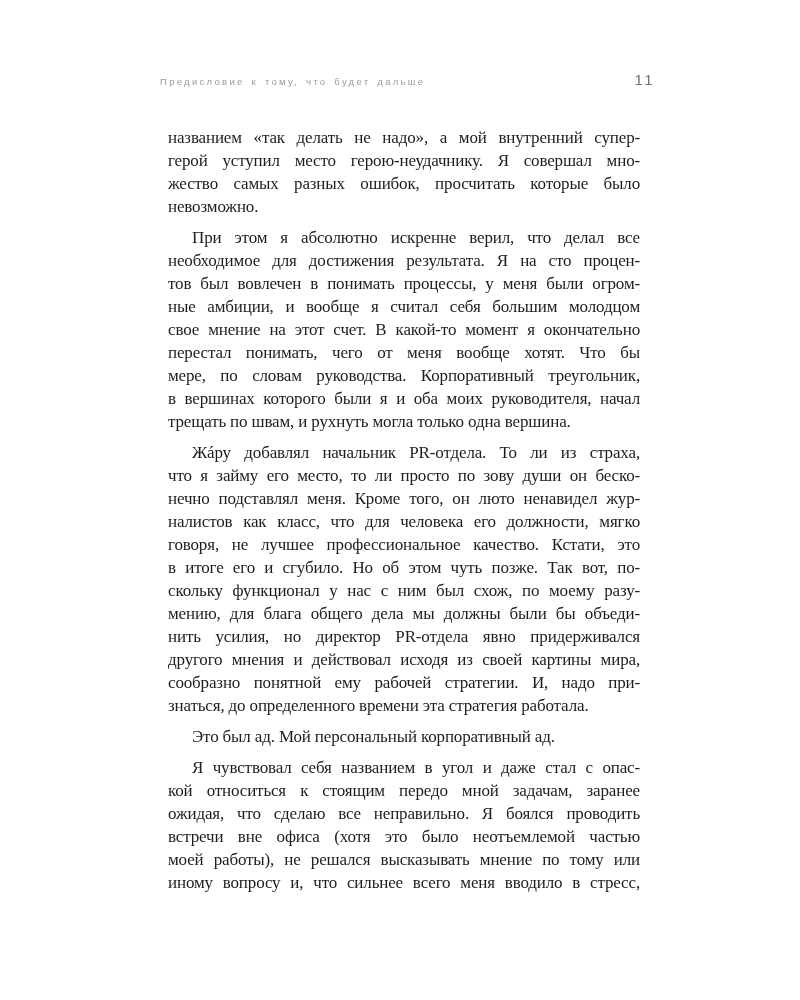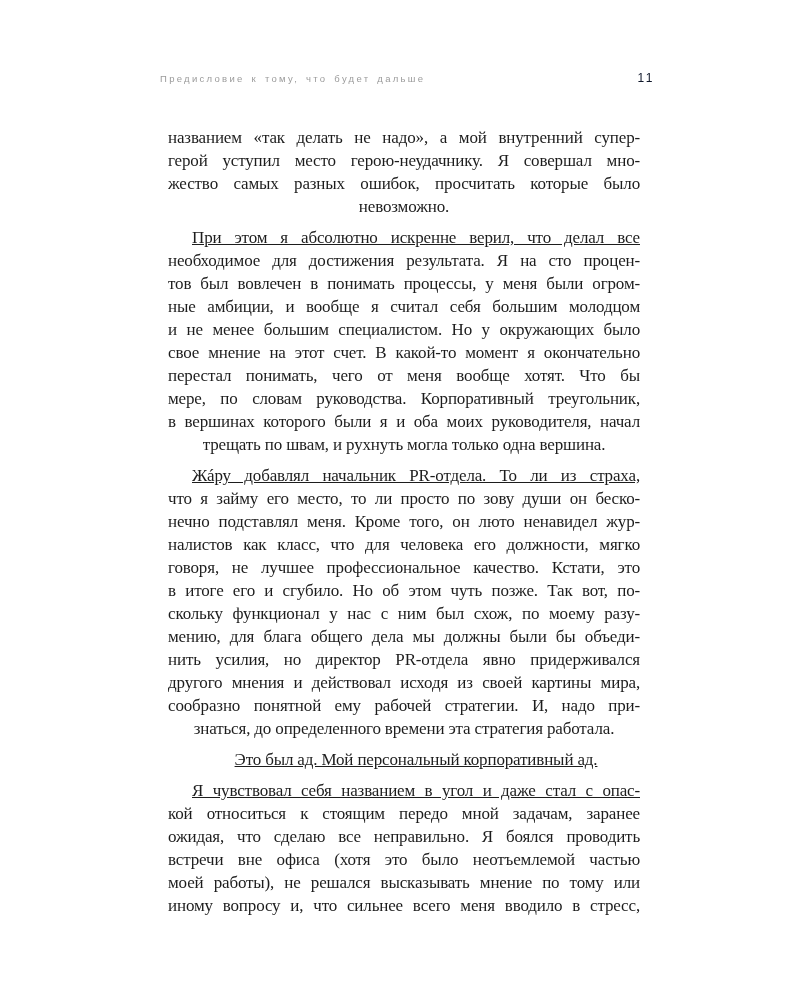--- a/index.html
+++ b/index.html
@@ -28,52 +28,51 @@
   .chapter-title {
     font-family: "Liberation Sans", "DejaVu Sans", sans-serif;
     font-size: 9.5px;
     letter-spacing: 2.3px;
     word-spacing: 2px;
     color: #9b9b9b;
     white-space: nowrap;
   }
   .page-number {
     font-family: "Liberation Sans", "DejaVu Sans", sans-serif;
-    font-size: 12px;
+    font-size: 15px;
     letter-spacing: 2.5px;
-    color: #0f172a;
+    color: #737373;
     white-space: nowrap;
   }
   .text-block {
     position: absolute;
     top: 118px;
     left: 160px;
     width: 488px;
     color: #1d1d1d;
     font-size: 17px;
     letter-spacing: -0.15px;
   }
   .paragraph {
     margin: 8px;
     padding: 0;
   }
   .line {
     height: 23px;
     line-height: 23px;
     overflow: hidden;
     white-space: normal;
-    text-align: center;
+    text-align: left;
   }
   .line.justify {
     text-align: justify;
     text-align-last: justify;
   }
   .line.first-line {
     text-indent: 24px;
-    text-decoration: underline;
   }
 </style>
 </head>
 <body>
 
 <div class="book-page">
 
   <div class="running-header">
     <span class="chapter-title">Предисловие к тому, что будет дальше</span>
     <span class="page-number">11</span>
@@ -84,21 +83,20 @@
         <div class="line justify">названием «так делать не надо», а мой внутренний супер-</div>
         <div class="line justify">герой уступил место герою-неудачнику. Я совершал мно-</div>
         <div class="line justify">жество самых разных ошибок, просчитать которые было</div>
         <div class="line">невозможно.</div>
       </div>
       <div class="paragraph">
         <div class="line justify first-line">При этом я абсолютно искренне верил, что делал все</div>
         <div class="line justify">необходимое для достижения результата. Я на сто процен-</div>
         <div class="line justify">тов был вовлечен в понимать процессы, у меня были огром-</div>
         <div class="line justify">ные амбиции, и вообще я считал себя большим молодцом</div>
-        <div class="line justify">и не менее большим специалистом. Но у окружающих было</div>
         <div class="line justify">свое мнение на этот счет. В какой-то момент я окончательно</div>
         <div class="line justify">перестал понимать, чего от меня вообще хотят. Что бы</div>
         <div class="line justify">мере, по словам руководства. Корпоративный треугольник,</div>
         <div class="line justify">в вершинах которого были я и оба моих руководителя, начал</div>
         <div class="line">трещать по швам, и рухнуть могла только одна вершина.</div>
       </div>
       <div class="paragraph">
         <div class="line justify first-line">Жáру добавлял начальник PR-отдела. То ли из страха,</div>
         <div class="line justify">что я займу его место, то ли просто по зову души он беско-</div>
         <div class="line justify">нечно подставлял меня. Кроме того, он люто ненавидел жур-</div>

